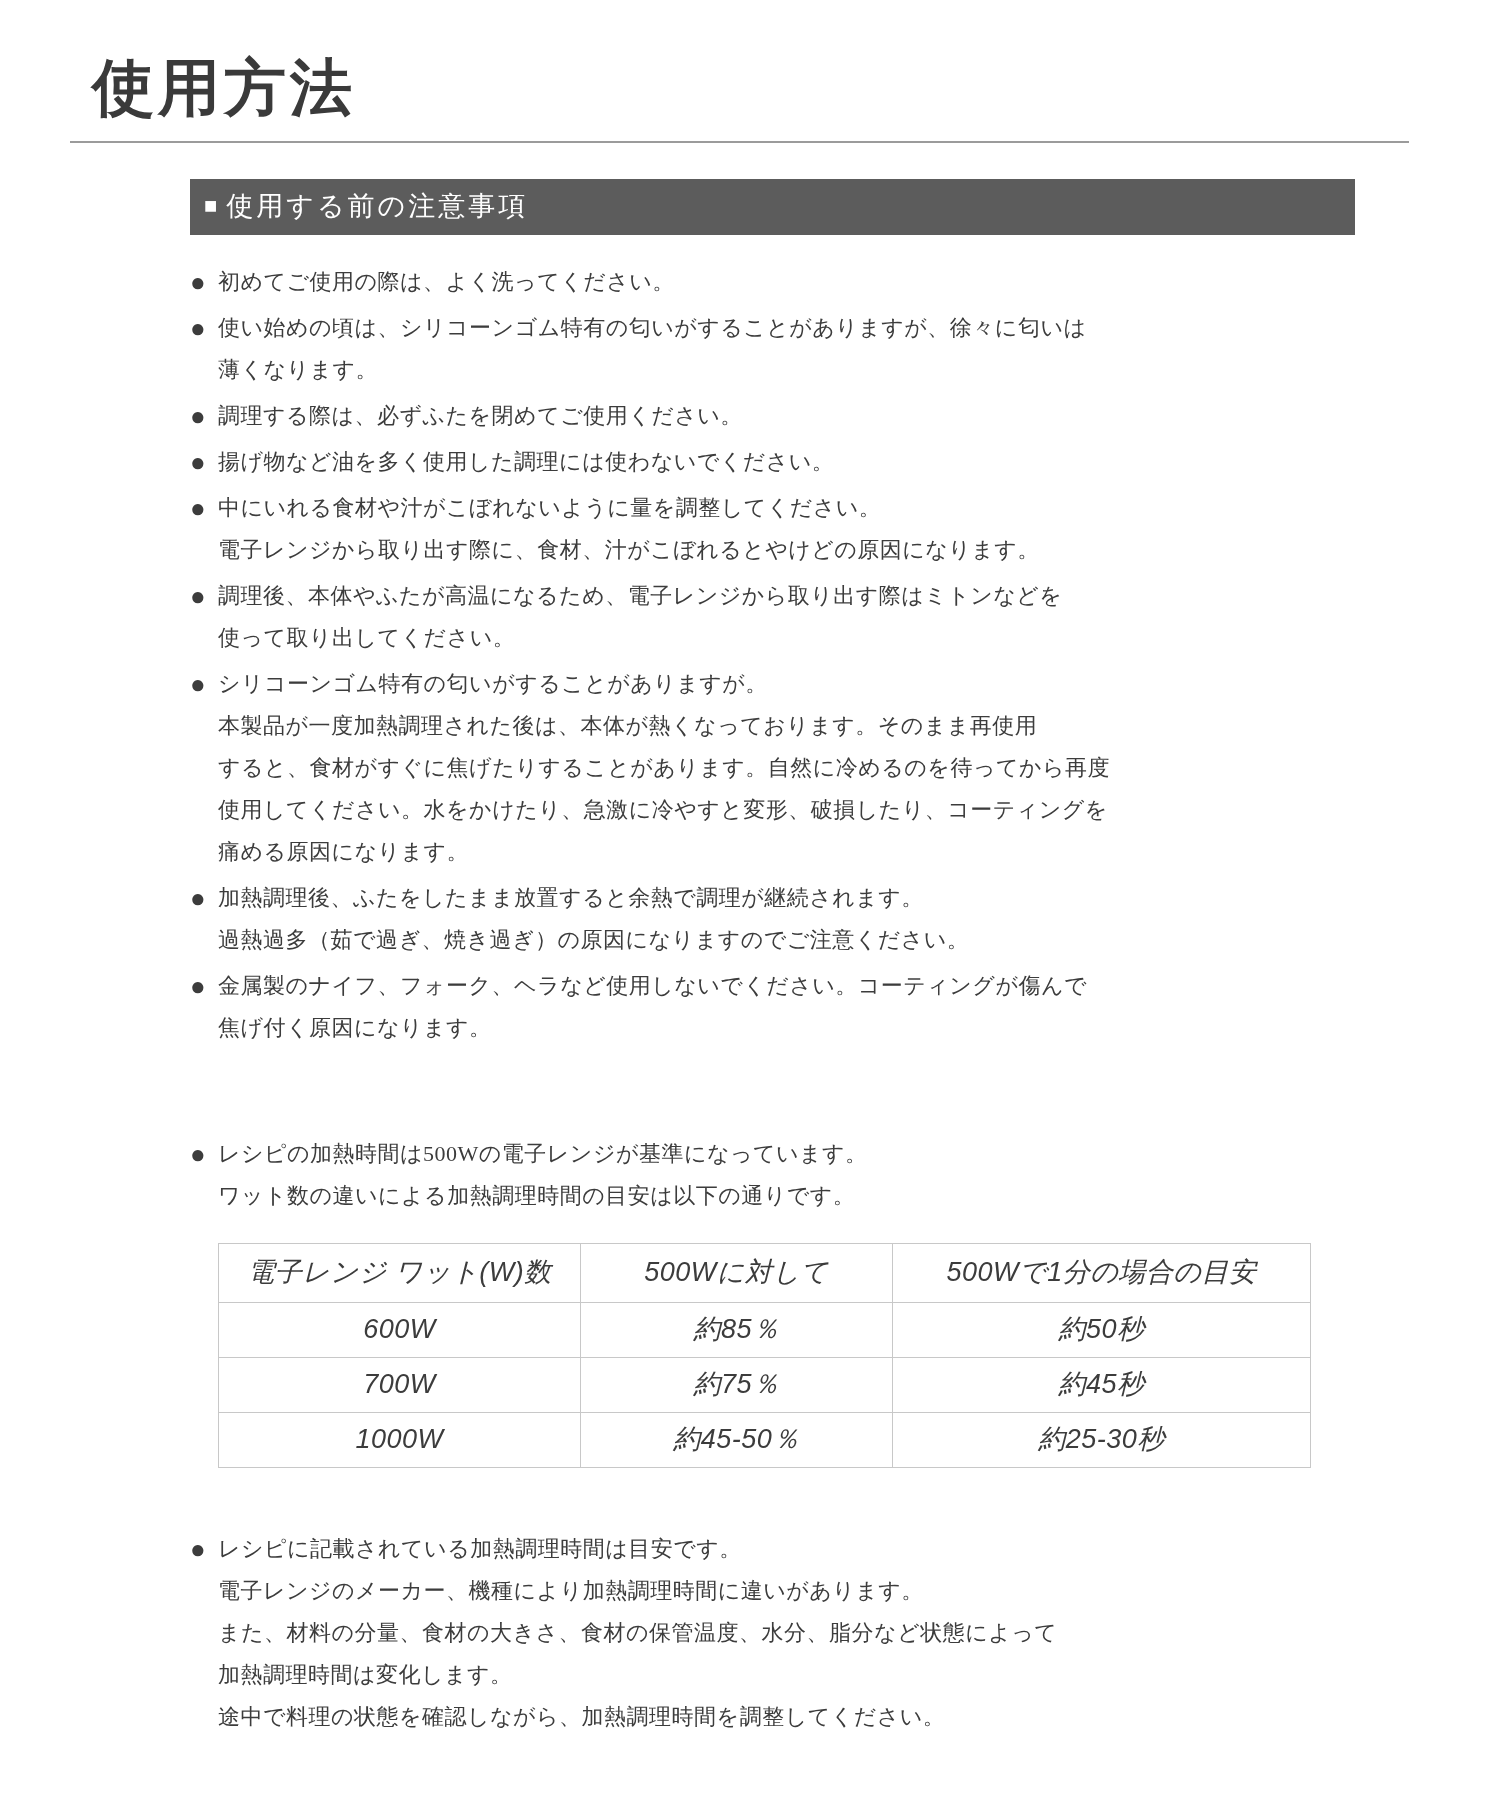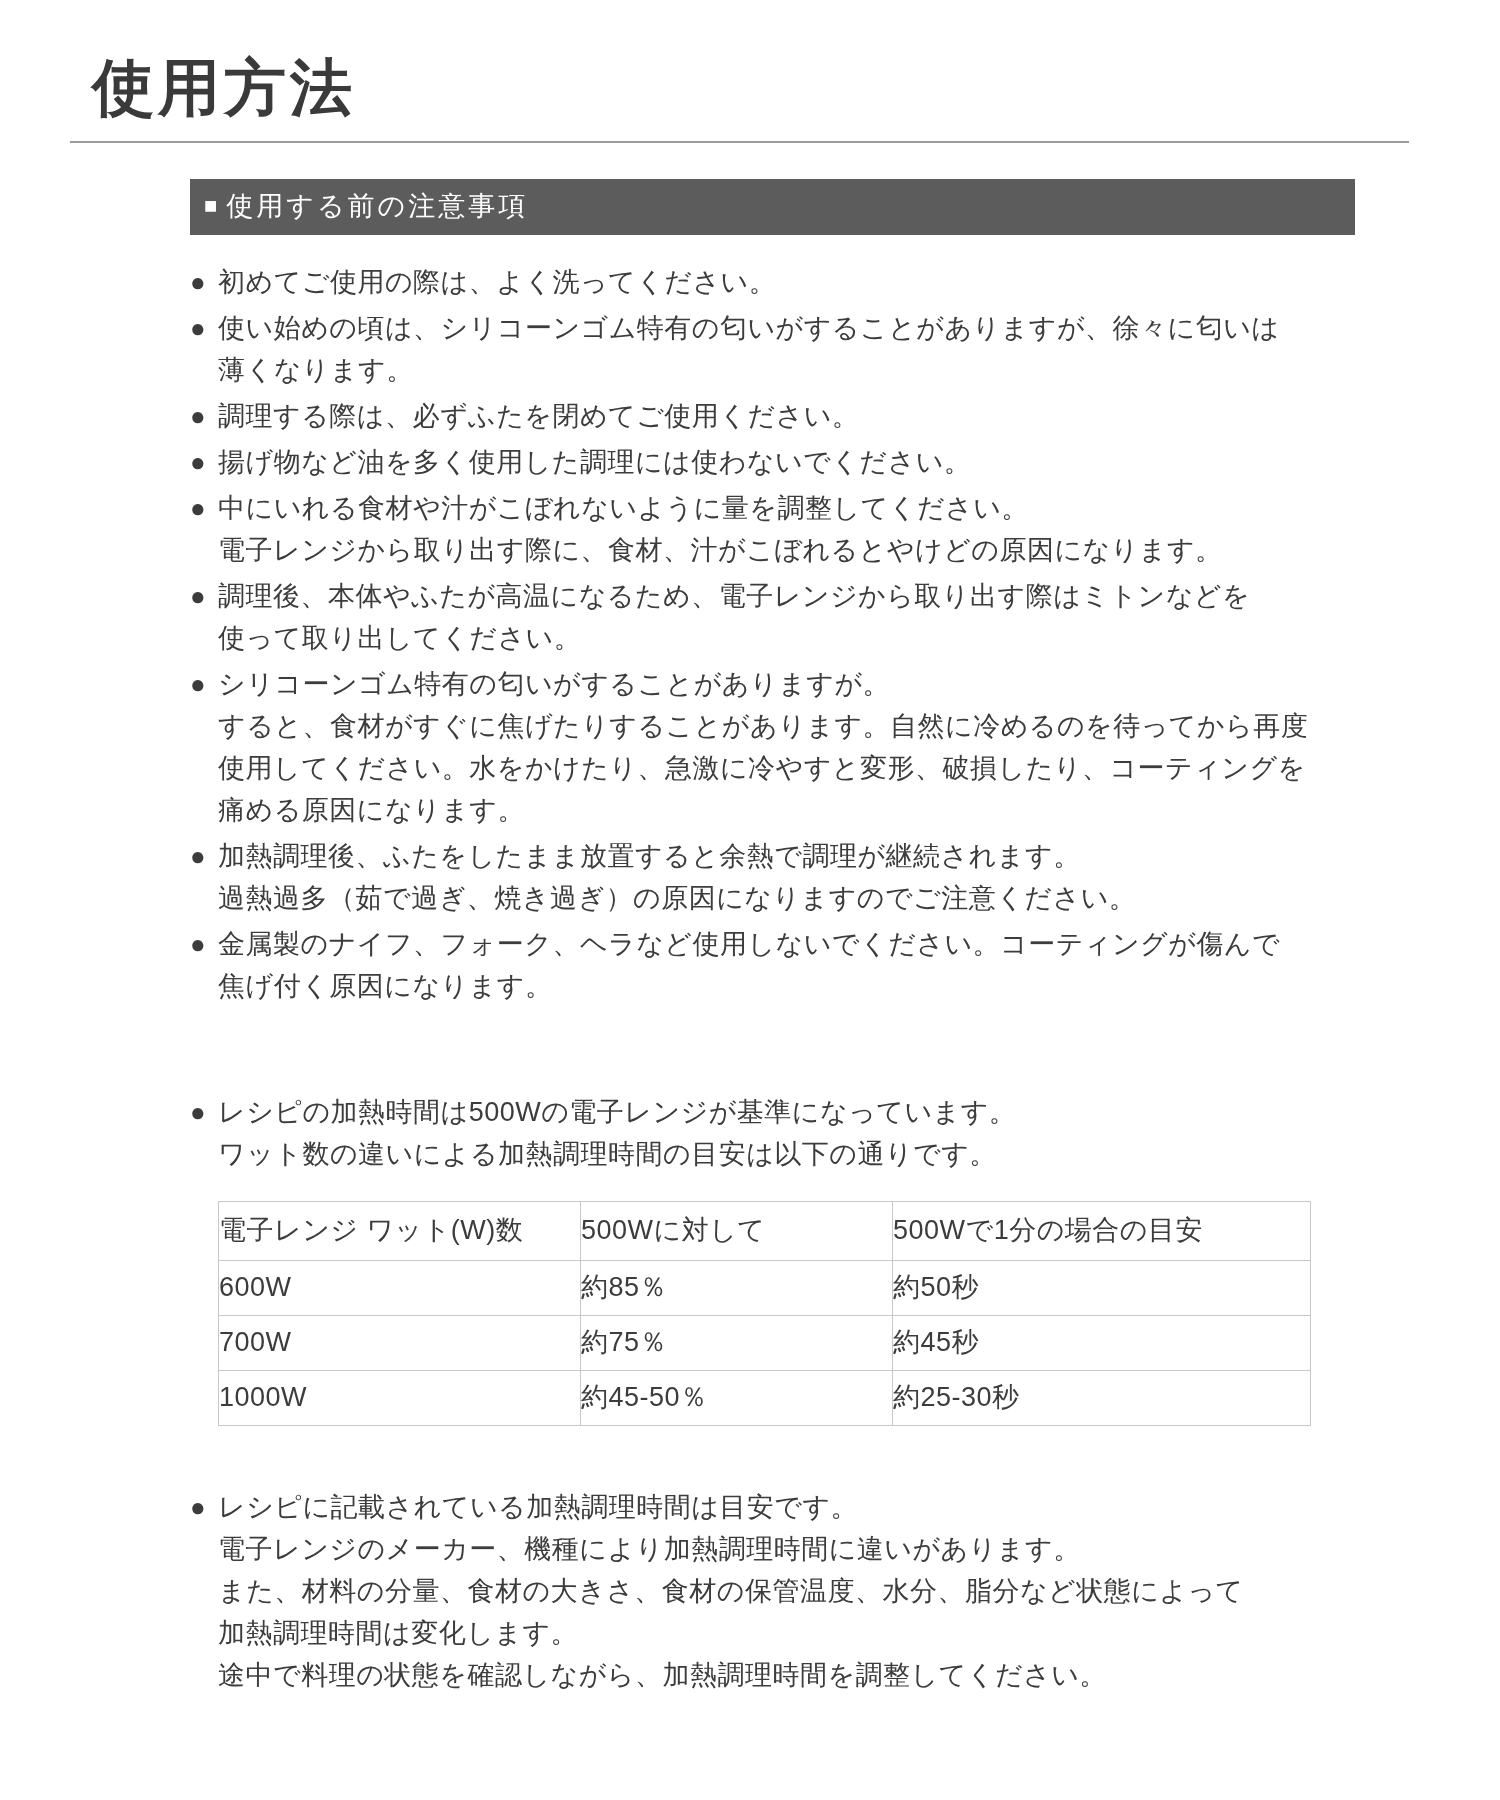--- a/index.html
+++ b/index.html
@@ -72,43 +72,45 @@
     flex: 0 0 auto;
     font-size: 26px;
     line-height: 42px;
     color: #3c3c3c;
     width: 28px;
   }
   .item-body {
     flex: 1 1 auto;
   }
   .line {
-    font-size: 27px;
+    font-size: 22px;
     line-height: 42px;
     letter-spacing: 0.5px;
     color: #3c3c3c;
+    font-family: Liberation Serif, serif;
   }
 
   
   .table-wrap {
     margin: 26px 0 0 148px;
   }
   table.watt {
     border-collapse: collapse;
     width: 1092px;
     table-layout: fixed;
   }
   table.watt th, table.watt td {
     border: 1px solid #c8c8c8;
-    text-align: left;
+    text-align: center;
     font-size: 27px;
     font-weight: normal;
     padding: 8px 0 10px;
     color: #3c3c3c;
     letter-spacing: 0.5px;
+    font-style: italic;
   }
   table.watt thead th {
     padding: 10px 0 12px;
   }
   table.watt col.c1 { width: 362px; }
   table.watt col.c2 { width: 312px; }
   table.watt col.c3 { width: 418px; }
 
   .spacer-lg { height: 54px; }
   .spacer-md { height: 34px; }
@@ -171,20 +173,21 @@
       <div class="item-body">
         <div class="line">調理後、本体やふたが高温になるため、電子レンジから取り出す際はミトンなどを</div>
         <div class="line">使って取り出してください。</div>
       </div>
     </div>
 
     <div class="item">
       <span class="bullet">●</span>
       <div class="item-body">
         <div class="line">シリコーンゴム特有の匂いがすることがありますが。</div>
+        <div class="line">本製品が一度加熱調理された後は、本体が熱くなっております。そのまま再使用</div>
         <div class="line">すると、食材がすぐに焦げたりすることがあります。自然に冷めるのを待ってから再度</div>
         <div class="line">使用してください。水をかけたり、急激に冷やすと変形、破損したり、コーティングを</div>
         <div class="line">痛める原因になります。</div>
       </div>
     </div>
 
     <div class="item">
       <span class="bullet">●</span>
       <div class="item-body">
         <div class="line">加熱調理後、ふたをしたまま放置すると余熱で調理が継続されます。</div>

